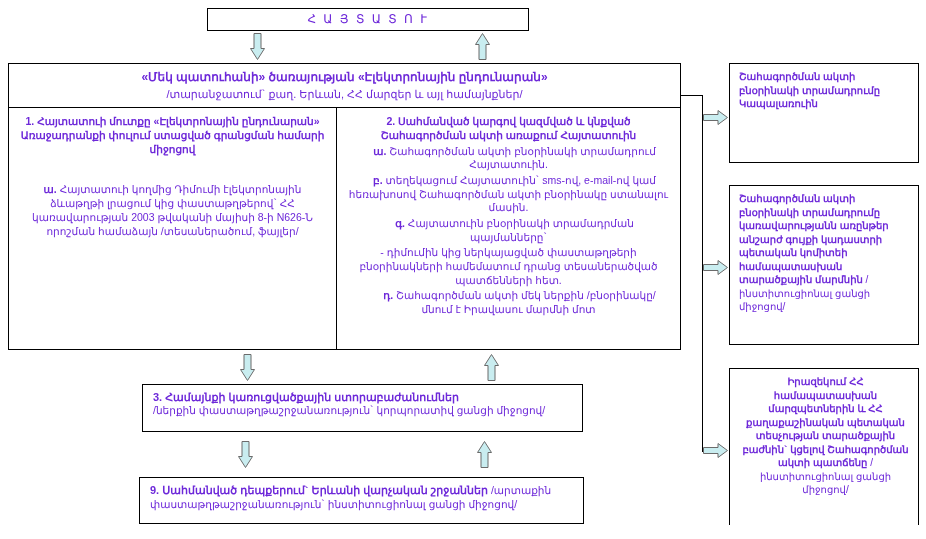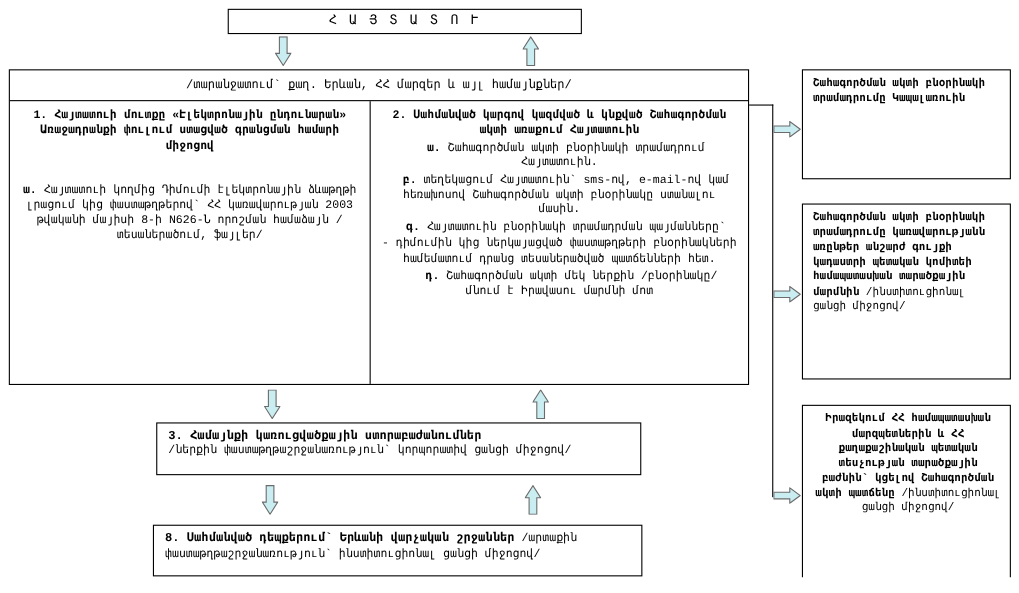--- a/index.html
+++ b/index.html
@@ -1,17 +1,17 @@
 <!DOCTYPE html>
 <html><head>
 <meta charset="utf-8">
 <style>
   html,body{margin:0;padding:0;background:#ffffff;}
   #canvas{position:relative;width:926px;height:525px;background:#ffffff;
-          font-family:Liberation Mono, monospace;color:#000000;overflow:hidden;}
+          font-family:Liberation Sans, sans-serif;color:#6d28d9;overflow:hidden;}
   .box{position:absolute;border:1px solid #000;background:#fff;box-sizing:border-box;}
 
   
   #applicant{left:207px;top:8px;width:322px;height:23px;text-align:center;
              font-size:12px;line-height:21px;letter-spacing:2px;}
 
   
   #main{left:8px;top:63px;width:673px;height:287px;display:flex;flex-direction:column;}
   .main-header{border-bottom:1px solid #000;text-align:center;padding:5px 10px 6px;}
   .main-title{font-weight:bold;font-size:12px;line-height:1.35;}
@@ -59,20 +59,21 @@
 
   <svg class="arr" style="left:250px;top:33px" width="15" height="27">
     <polygon points="4,0.5 11,0.5 11,15.5 14.5,15.5 7.5,26.5 0.5,15.5 4,15.5" fill="#c9edf0" stroke="#6b6b6b"></polygon>
   </svg>
   <svg class="arr" style="left:475px;top:33px" width="15" height="27">
     <polygon points="4,26.5 11,26.5 11,11.5 14.5,11.5 7.5,0.5 0.5,11.5 4,11.5" fill="#c9edf0" stroke="#6b6b6b"></polygon>
   </svg>
 
   <div class="box" id="main">
     <div class="main-header">
+      <div class="main-title">«Մեկ պատուհանի» ծառայության «Էլեկտրոնային ընդունարան»</div>
       <div class="main-subtitle">/տարանջատում` քաղ. Երևան, ՀՀ մարզեր և այլ համայնքներ/</div>
     </div>
     <div class="cols">
       <div class="col-left">
         <div class="lc-heading">1. Հայտատուի մուտքը «Էլեկտրոնային ընդունարան» Առաջադրանքի փուլում ստացված գրանցման համարի միջոցով</div>
         <div class="lc-item"><span class="b">ա.</span><span> Հայտատուի կողմից Դիմումի էլեկտրոնային ձևաթղթի լրացում կից փաստաթղթերով` ՀՀ կառավարության 2003 թվականի մայիսի 8-ի N626-Ն որոշման համաձայն /տեսաներածում, ֆայլեր/</span></div>
       </div>
       <div class="col-right">
         <div class="rc-heading">2. Սահմանված կարգով  կազմված և կնքված Շահագործման ակտի առաքում Հայտատուին</div>
         <div class="rc-item"><span class="b">ա.</span><span> Շահագործման ակտի բնօրինակի տրամադրում Հայտատուին.</span></div>
@@ -97,21 +98,21 @@
   </div>
 
   <svg class="arr" style="left:238px;top:441px" width="15" height="27">
     <polygon points="4,0.5 11,0.5 11,15.5 14.5,15.5 7.5,26.5 0.5,15.5 4,15.5" fill="#c9edf0" stroke="#6b6b6b"></polygon>
   </svg>
   <svg class="arr" style="left:477px;top:441px" width="15" height="27">
     <polygon points="4,26.5 11,26.5 11,11.5 14.5,11.5 7.5,0.5 0.5,11.5 4,11.5" fill="#c9edf0" stroke="#6b6b6b"></polygon>
   </svg>
 
   <div class="box" id="box3">
-    <span class="num-heading">8. Սահմանված դեպքերում` Երևանի վարչական շրջաններ</span><span> /արտաքին փաստաթղթաշրջանառություն` ինստիտուցիոնալ ցանցի միջոցով/</span>
+    <span class="num-heading">9. Սահմանված դեպքերում` Երևանի վարչական շրջաններ</span><span> /արտաքին փաստաթղթաշրջանառություն` ինստիտուցիոնալ ցանցի միջոցով/</span>
   </div>
 
   <div class="hline"></div>
   <div class="vline"></div>
 
   <svg class="arr" style="left:703px;top:110px" width="25" height="15">
     <polygon points="0.5,4.5 15,4.5 15,0.5 24.5,7.5 15,14.5 15,10.5 0.5,10.5" fill="#c9edf0" stroke="#6b6b6b"></polygon>
   </svg>
   <svg class="arr" style="left:703px;top:260px" width="25" height="15">
     <polygon points="0.5,4.5 15,4.5 15,0.5 24.5,7.5 15,14.5 15,10.5 0.5,10.5" fill="#c9edf0" stroke="#6b6b6b"></polygon>

